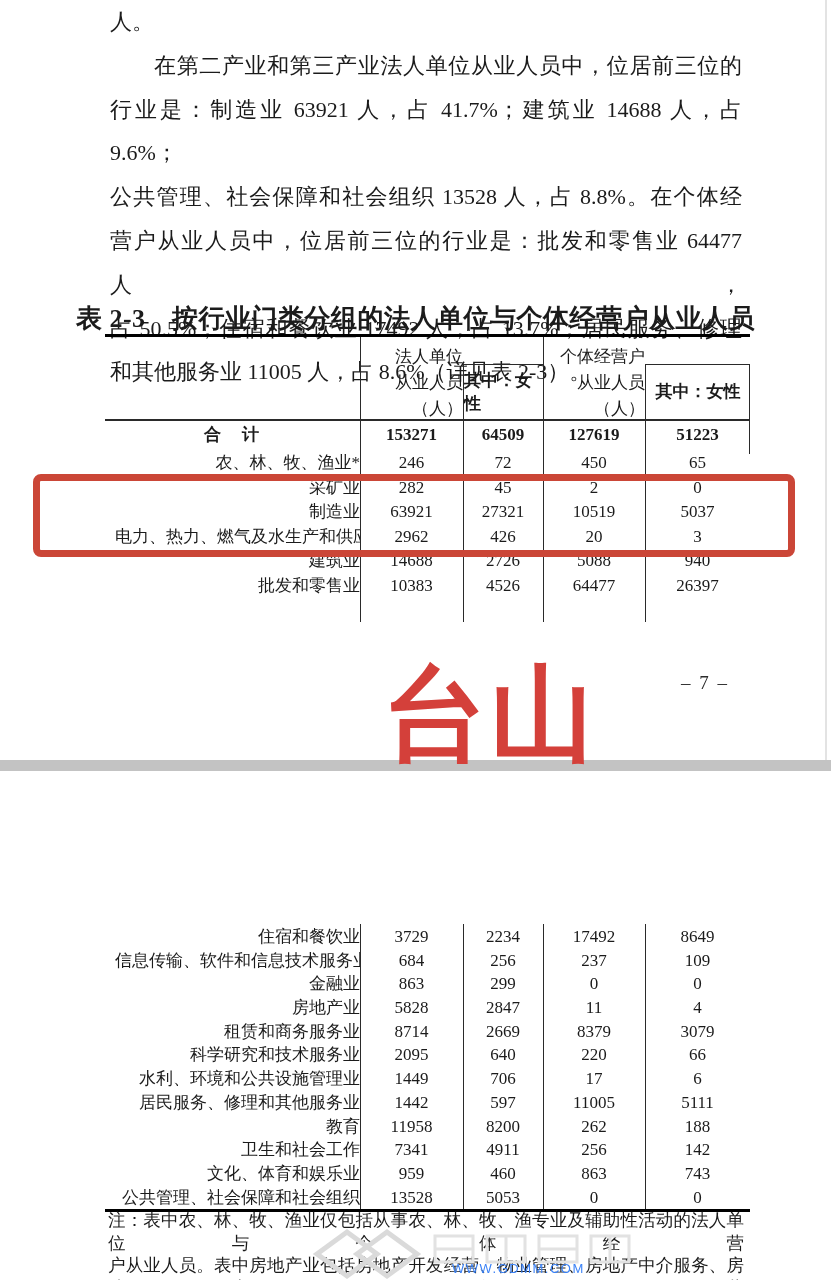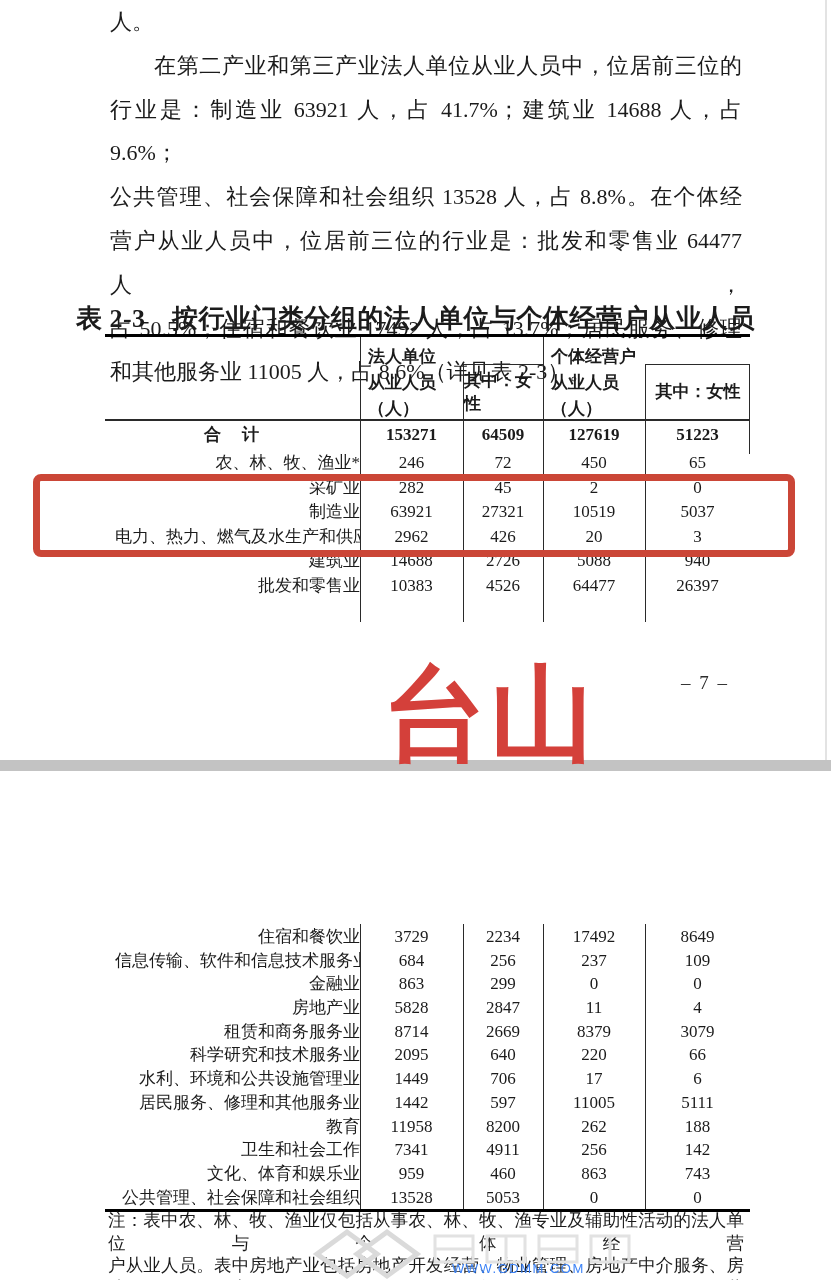--- a/index.html
+++ b/index.html
@@ -17,21 +17,21 @@
              font-size:26px;font-weight:bold;letter-spacing:.5px;}
 
   
   .tbl{position:absolute;left:105px;width:645px;font-size:17px;}
   #tbl-p1{top:334px;height:289px;}
   #tbl-p2{top:924px;height:288px;}
   .thick{position:absolute;left:0;width:645px;height:3px;background:#000;}
   .vline{position:absolute;width:1px;background:#2a2a2a;}
   .hline{position:absolute;height:1px;background:#2a2a2a;}
 
-  .hdr-cell{position:absolute;text-align:left;font-weight:bold;line-height:26px;font-size:17px;padding-left:8px;}
+  .hdr-cell{position:absolute;text-align:right;font-weight:normal;line-height:26px;font-size:17px;}
   .hdr-box{position:absolute;display:flex;align-items:center;justify-content:center;
            font-weight:bold;font-size:17px;}
 
   .trow{display:grid;grid-template-columns:255px 103px 80px 102px 105px;font-family:Liberation Serif, serif;}
   .trow .c{overflow:hidden;white-space:nowrap;}
   .c.lab{padding-left:10px;text-align:right;}
   .c.num{text-align:center;}
   .total-row{position:absolute;left:0;top:85px;width:645px;height:32px;line-height:32px;font-weight:bold;}
   .total-row .c.lab{text-align:center;padding-left:0;letter-spacing:2px;}
   #rows-p1{position:absolute;left:0;top:117px;width:645px;}

